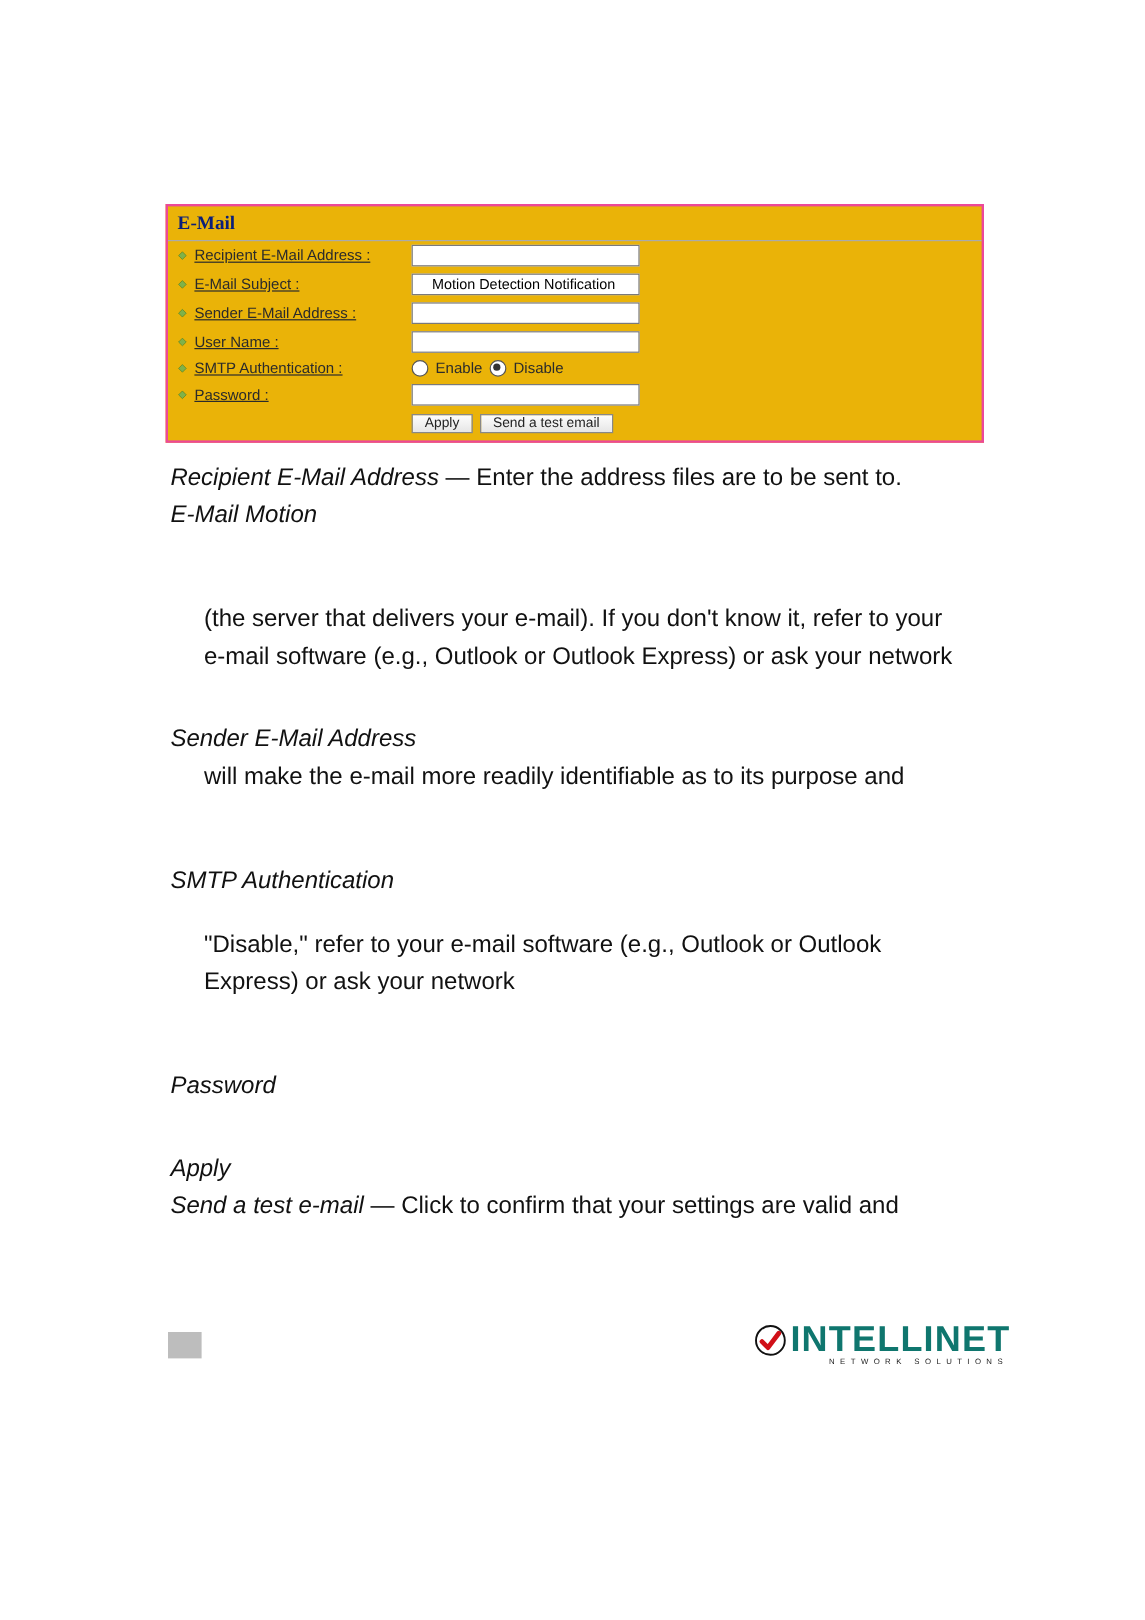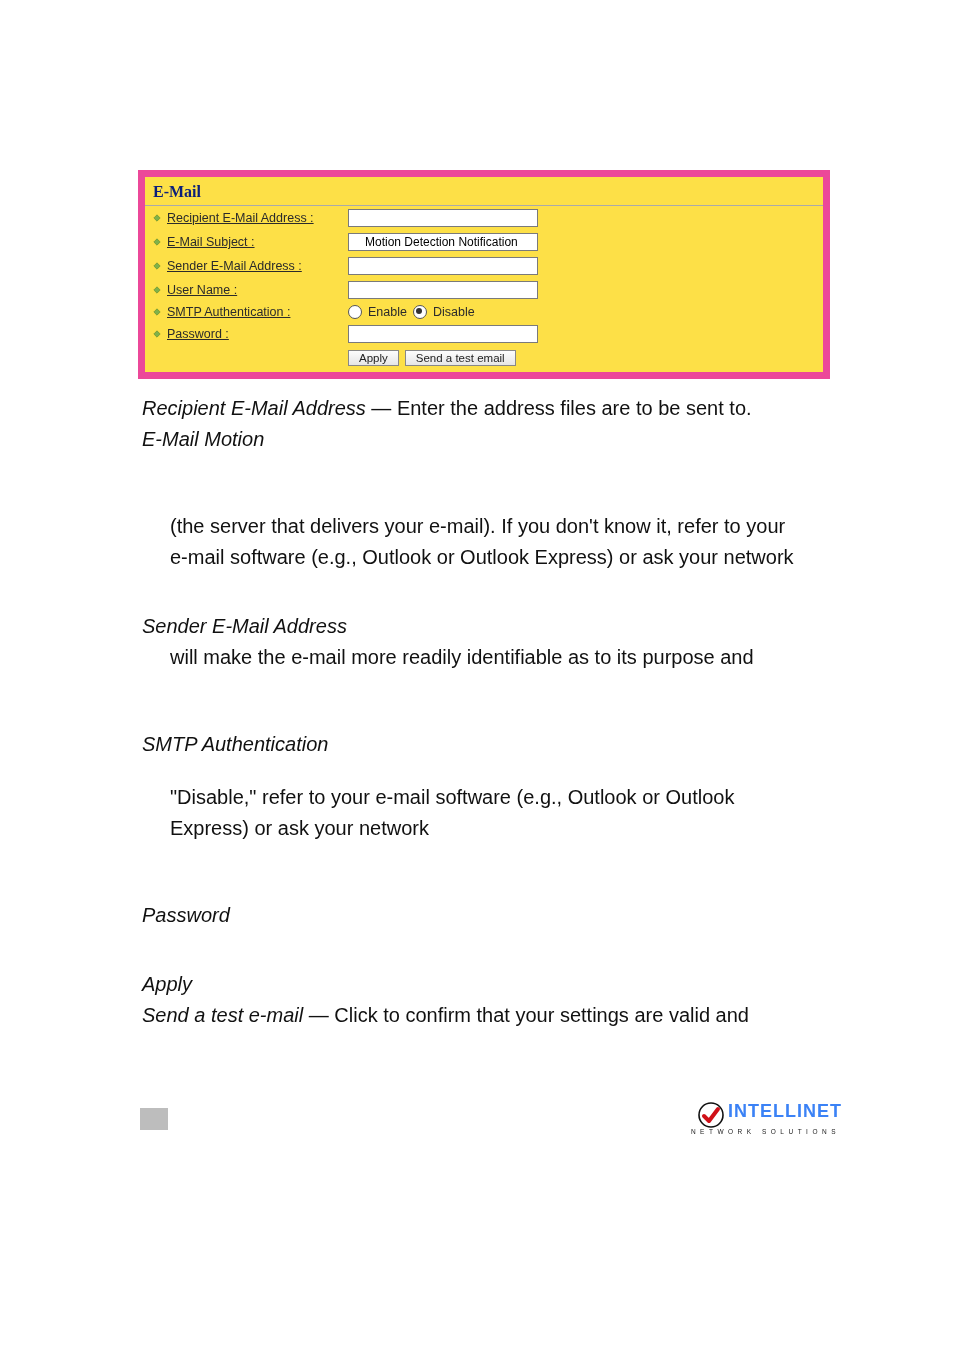--- a/index.html
+++ b/index.html
@@ -17,23 +17,23 @@
     padding: 170px 120px 0 138px;
   }
   .intro {
     font-size: 20px;
     line-height: 1.4;
     margin: 0 0 30px 0;
   }
 
   
   .panel {
-    border: 7px solid #ec4899;
+    border: 2px solid #ec4899;
     width: 678px;
-    background: #fde047;
+    background: #eab308;
     margin-bottom: 16px;
   }
   .panel-title {
     font-family: "Times New Roman", Times, serif;
     font-weight: bold;
     color: #0b1f7a;
     font-size: 16px;
     padding: 6px 8px 4px 8px;
     border-bottom: 1px solid #aaa;
   }
@@ -128,26 +128,27 @@
     height: 22px;
     background: #bdbdbd;
   }
   .logo {
     display: flex;
     flex-direction: column;
     align-items: flex-end;
   }
   .logo-top {
     display: flex;
+    align-items: center;
     gap: 4px;
     font-family: Arial Black, Arial, sans-serif;
     font-weight: 900;
-    font-size: 18px;
+    font-size: 30px;
     letter-spacing: 1px;
-    color: #3b82f6;
+    color: #0f766e;
     line-height: 1;
   }
   .logo-top .mark {
     width: 26px; height: 26px;
   }
   .logo-sub {
     font-size: 6.5px;
     letter-spacing: 4.5px;
     color: #222;
     margin-top: 0px;

